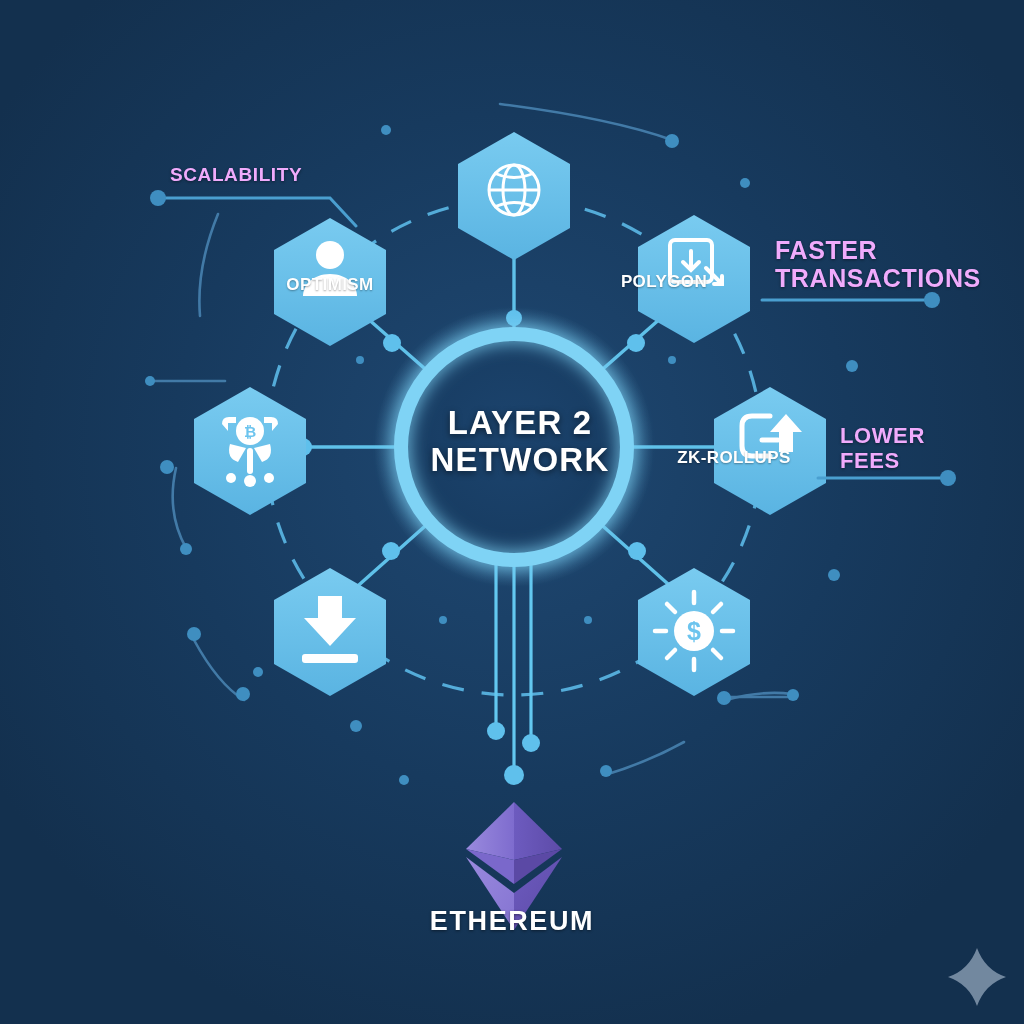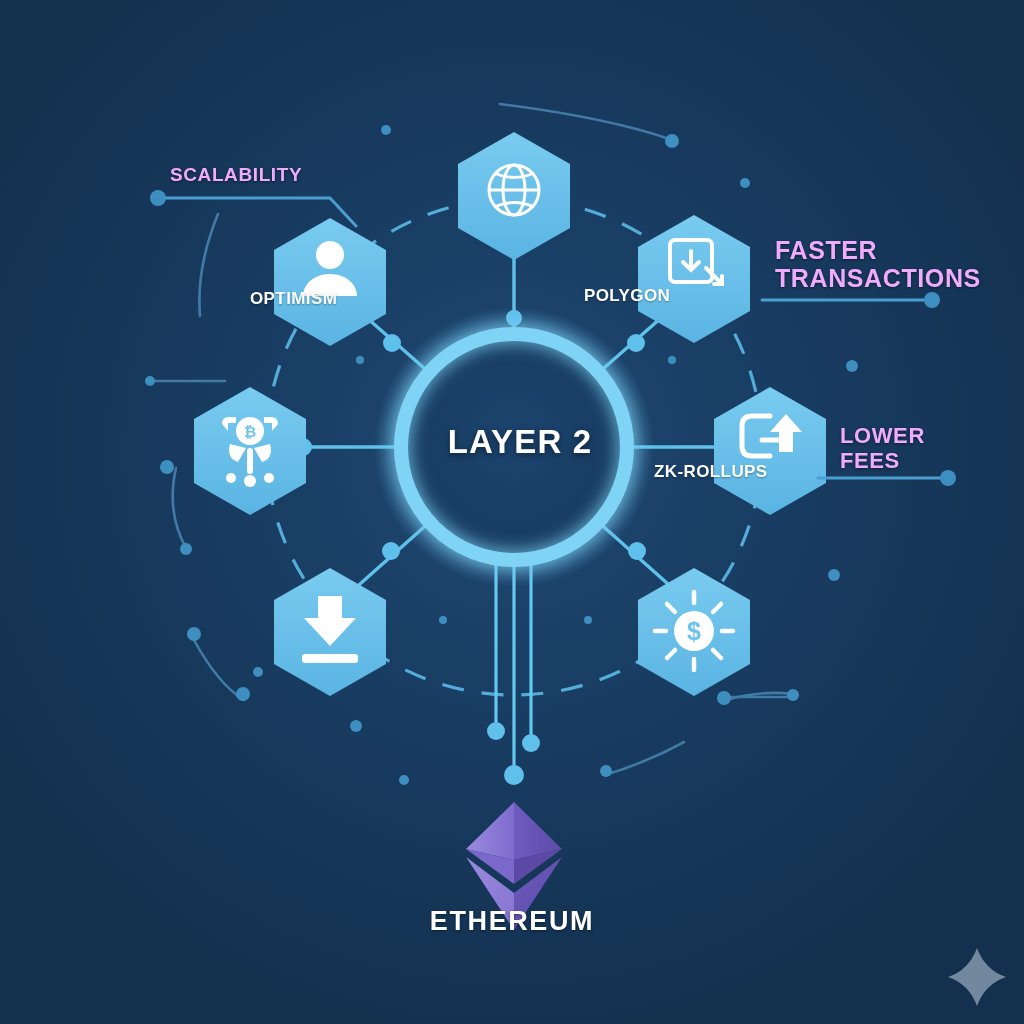--- a/index.html
+++ b/index.html
@@ -16,24 +16,23 @@
   }
   svg.layer{position:absolute;left:0;top:0;width:1024px;height:1024px;}
   .lbl{
     position:absolute;color:#f0abfc;font-weight:700;
     letter-spacing:0.6px;line-height:1.12;
     text-shadow:0 1px 3px rgba(0,0,0,.45);
     white-space:pre-line;
   }
   .hexlabel{
     position:absolute;color:#ffffff;font-weight:700;
-    letter-spacing:.4px;
+    letter-spacing:.4px;text-align:center;
     text-shadow:0 1px 2px rgba(0,0,0,.35);
     width:160px;
-    margin-top:14px;
   }
   .center-text{
     position:absolute;left:406px;top:382px;width:228px;height:120px;
     display:flex;flex-direction:column;align-items:center;justify-content:center;
     color:#fff;font-weight:700;font-size:33px;line-height:1.12;
     letter-spacing:1.2px;text-align:center;
     text-shadow:0 2px 6px rgba(0,0,0,.5);
   }
   .eth-label{
     position:absolute;left:382px;top:906px;width:260px;text-align:center;
@@ -275,20 +274,21 @@
       <polygon points="562,857 514,893 514,930" fill="url(#ethRightBot)"></polygon>
     </g>
 
     <g opacity="0.75">
       <path d="M977 948 Q985 970 1006 977 Q985 984 977 1006 Q969 984 948 977 Q969 970 977 948 Z" fill="#93a5bb"></path>
     </g>
   </svg>
 
   <div class="center-text">
     <span>LAYER 2</span>
+    <span>NETWORK</span>
   </div>
 
   <div class="hexlabel" style="left:250px;top:275px;font-size:17px;">OPTIMISM</div>
   <div class="hexlabel" style="left:584px;top:272px;font-size:17px;">POLYGON</div>
   <div class="hexlabel" style="left:654px;top:448px;font-size:17px;">ZK-ROLLUPS</div>
 
   <div class="lbl" style="left:170px;top:164px;font-size:19px;">SCALABILITY</div>
   <div class="lbl" style="left:775px;top:236px;font-size:25px;">FASTER
 TRANSACTIONS</div>
   <div class="lbl" style="left:840px;top:424px;font-size:22px;">LOWER

